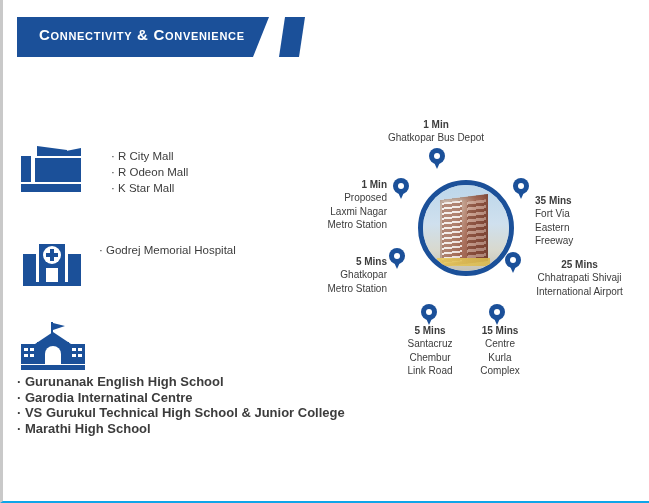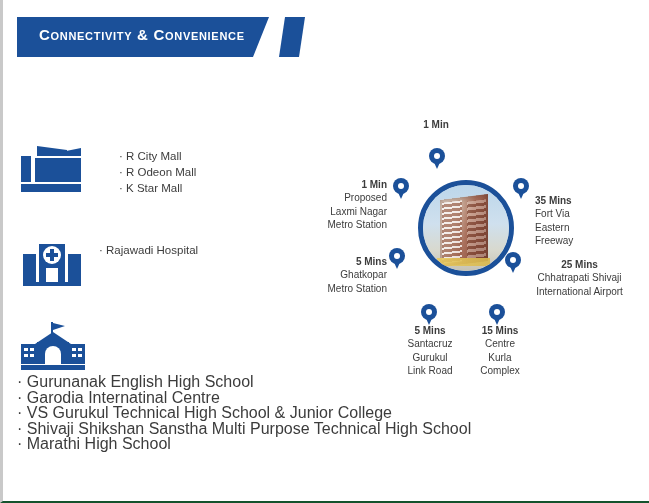--- a/index.html
+++ b/index.html
@@ -8,21 +8,21 @@
     background:#ffffff;
     font-family:"Liberation Sans", sans-serif;
     position:relative;
     overflow:hidden;
     color:#3a3a3a;
   }
   .page{
     position:absolute;left:0;top:0;width:649px;height:503px;
     background:#ffffff;
     border-left:3px solid #c9c9c9;
-    border-bottom:2px solid #14532d;
+    border-bottom:2px solid #0ea5e9;
     box-sizing:border-box;
   }
 
   
   .banner-wrap{position:absolute;left:14px;top:17px;height:40px;width:290px;}
   .banner-main{
     position:absolute;left:0;top:0;height:40px;width:252px;
     background:#1b5099;
     clip-path:polygon(0 0, 252px 0, 236px 40px, 0 40px);
   }
@@ -41,27 +41,27 @@
   
   .amenity{position:absolute;display:flex;align-items:flex-start;}
   .amenity .icon{flex:0 0 auto;}
   .amenity ul{list-style:none;margin:0;padding:0;}
   .amenity li{
     font-size:11.5px;line-height:16px;color:#3c3c3c;white-space:nowrap;
   }
   .amenity li::before{content:"· ";color:#3c3c3c;}
 
   #mall-block{left:18px;top:146px;}
-  #mall-block ul{margin-left:36px;margin-top:2px;}
+  #mall-block ul{margin-left:28px;margin-top:2px;}
   #hospital-block{left:20px;top:240px;}
   #hospital-block ul{margin-left:18px;margin-top:2px;}
 
   #school-block{position:absolute;left:18px;top:322px;}
   #school-list{position:absolute;left:14px;top:374px;list-style:none;margin:0;padding:0;}
-  #school-list li{font-size:16px;line-height:15.6px;color:#3c3c3c;white-space:nowrap;}
+  #school-list li{font-size:13px;line-height:15.6px;color:#3c3c3c;white-space:nowrap;font-weight:bold;}
   #school-list li::before{content:"· ";color:#3c3c3c;}
 
   
   .map{position:absolute;left:300px;top:100px;width:349px;height:300px;}
 
   .hub{
     position:absolute;left:115px;top:80px;width:96px;height:96px;
     border-radius:50%;
     border:5px solid #1b5099;
     box-sizing:border-box;
@@ -176,21 +176,21 @@
         <rect x="45" y="14" width="13" height="28" fill="#1b5099"></rect>
         <rect x="16" y="4" width="26" height="38" fill="#1b5099"></rect>
         <circle cx="29" cy="15" r="9" fill="#ffffff"></circle>
         <rect x="27" y="9" width="4" height="12" fill="#1b5099"></rect>
         <rect x="23" y="13" width="12" height="4" fill="#1b5099"></rect>
         <rect x="23" y="28" width="12" height="14" fill="#ffffff"></rect>
         <rect x="0" y="42" width="58" height="4" fill="#1b5099"></rect>
       </svg>
     </span>
     <ul>
-      <li>Rajawadi Hospital</li>
+      <li>Godrej Memorial Hospital</li>
     </ul>
   </div>
 
   <div id="school-block">
     <svg width="64" height="48" viewBox="0 0 64 48">
       <rect x="30" y="0" width="2" height="12" fill="#1b5099"></rect>
       <polygon points="32,1 44,4 32,8" fill="#1b5099"></polygon>
       <polygon points="32,10 50,22 14,22" fill="#1b5099"></polygon>
       <rect x="0" y="22" width="16" height="20" fill="#1b5099"></rect>
       <rect x="48" y="22" width="16" height="20" fill="#1b5099"></rect>
@@ -204,35 +204,35 @@
       <rect x="57" y="26" width="4" height="3" fill="#ffffff"></rect>
       <rect x="51" y="32" width="4" height="3" fill="#ffffff"></rect>
       <rect x="57" y="32" width="4" height="3" fill="#ffffff"></rect>
       <rect x="0" y="43" width="64" height="5" fill="#1b5099"></rect>
     </svg>
   </div>
   <ul id="school-list">
     <li>Gurunanak English High School</li>
     <li>Garodia Internatinal Centre</li>
     <li>VS Gurukul Technical High School &amp; Junior College</li>
-    <li>Shivaji Shikshan Sanstha Multi Purpose Technical High School</li>
     <li>Marathi High School</li>
   </ul>
 
   <div class="map">
 
     <div class="hub">
       <div class="hub-photo">
         <div class="tower"></div>
         <div class="tower-base"></div>
       </div>
     </div>
 
     <div class="plabel t-center" id="lbl-bus">
       <b>1 Min</b>
+      <span>Ghatkopar Bus Depot</span>
     </div>
     <div class="pin" id="pin-bus">
       <div class="tip"></div>
       <div class="head"></div>
       <div class="dot"></div>
     </div>
 
     <div class="plabel t-right" id="lbl-laxmi">
       <b>1 Min</b>
       <span>Proposed</span>
@@ -280,21 +280,21 @@
     </div>
 
     <div class="pin" id="pin-scl">
       <div class="tip"></div>
       <div class="head"></div>
       <div class="dot"></div>
     </div>
     <div class="plabel t-center" id="lbl-scl">
       <b>5 Mins</b>
       <span>Santacruz</span>
-      <span>Gurukul</span>
+      <span>Chembur</span>
       <span>Link Road</span>
     </div>
 
     <div class="pin" id="pin-bkc">
       <div class="tip"></div>
       <div class="head"></div>
       <div class="dot"></div>
     </div>
     <div class="plabel t-center" id="lbl-bkc">
       <b>15 Mins</b>

